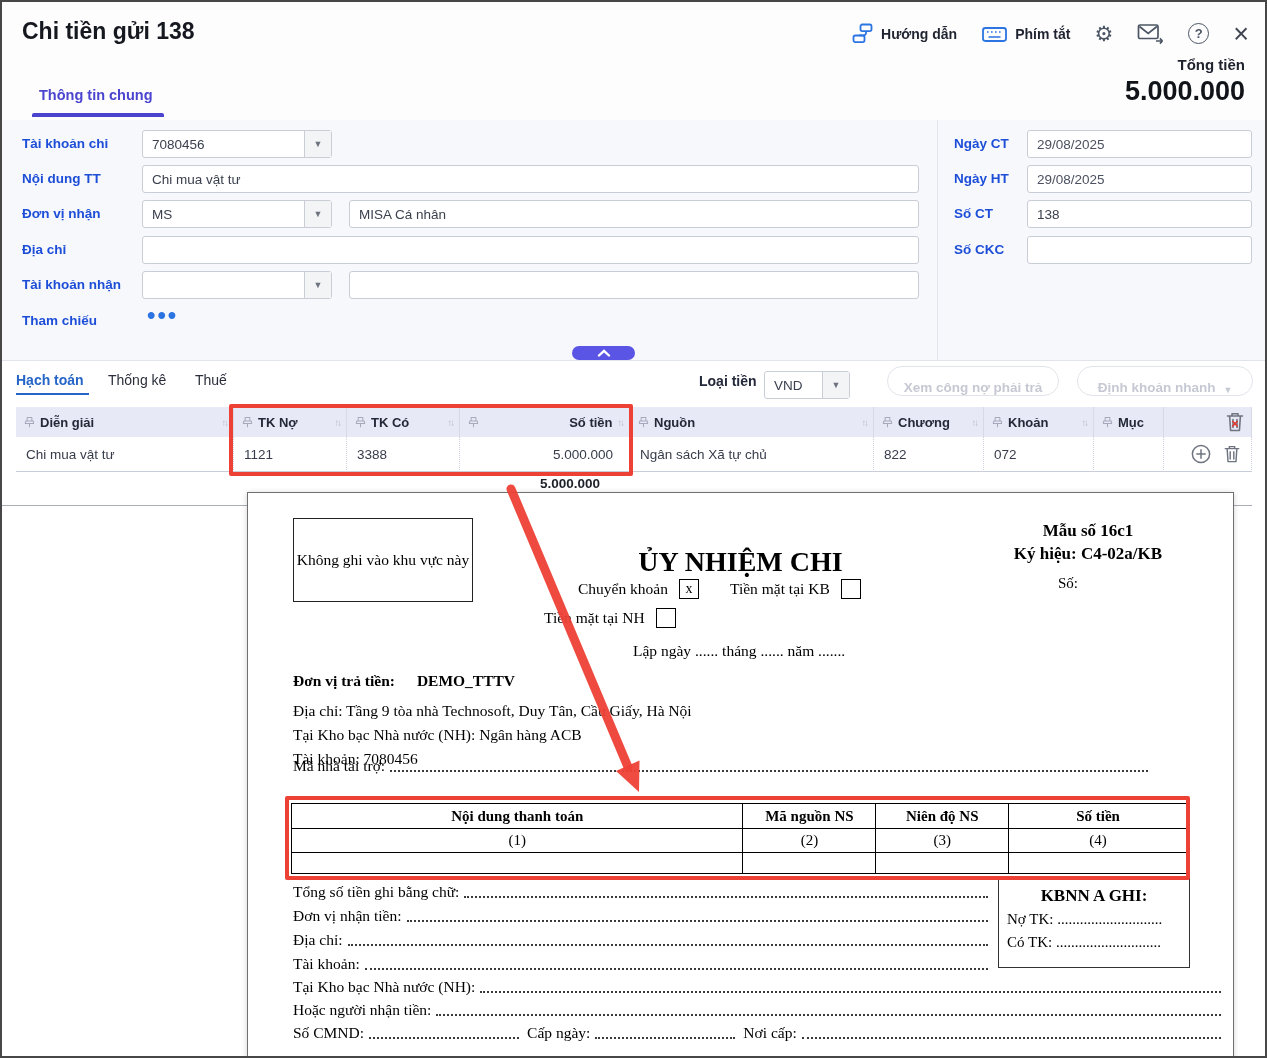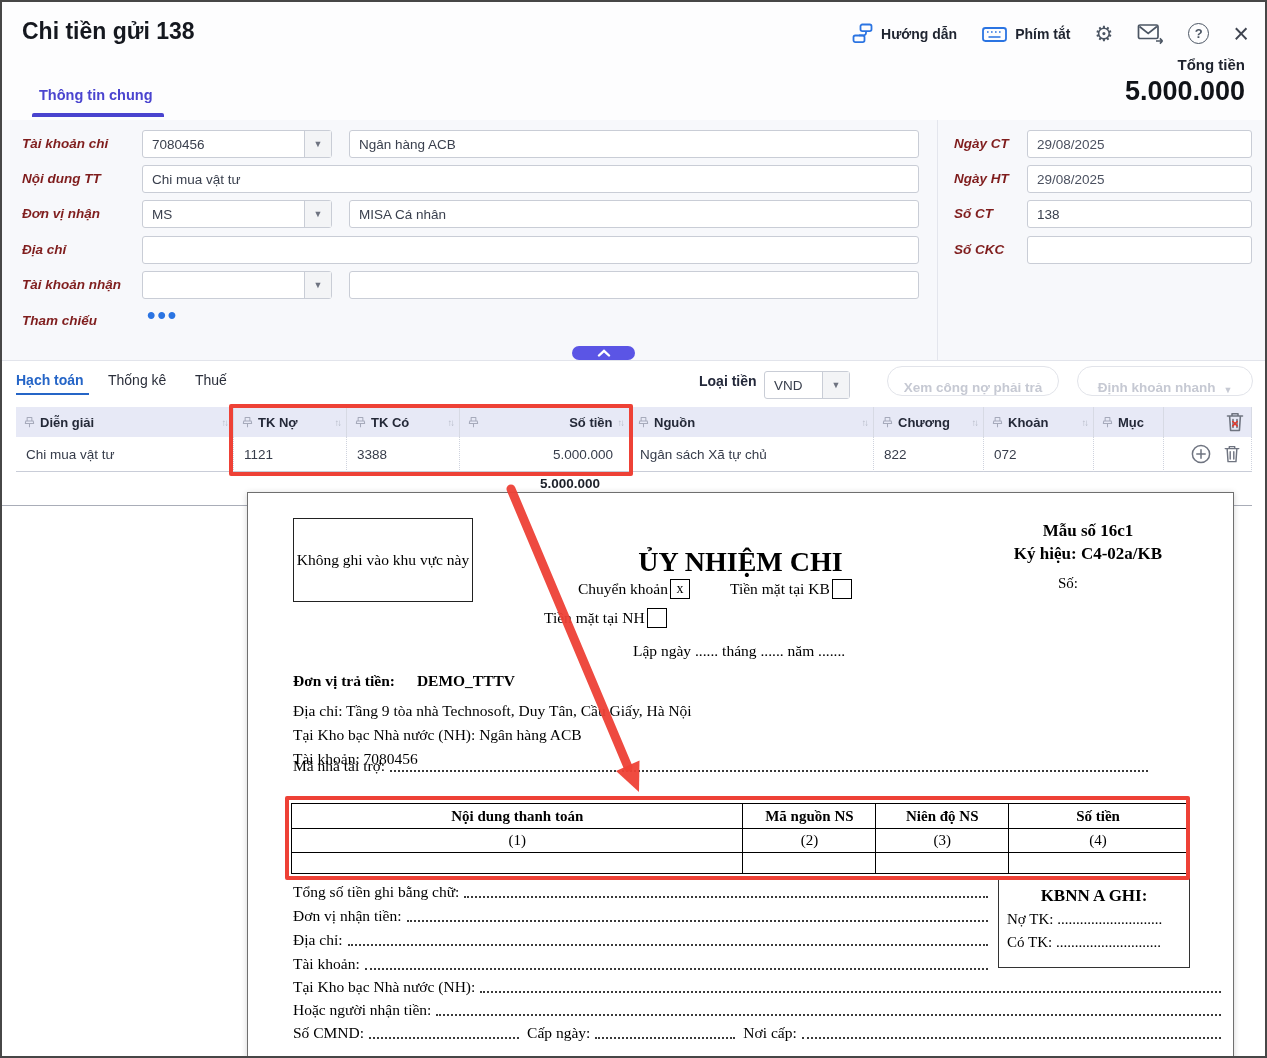--- a/index.html
+++ b/index.html
@@ -17,21 +17,21 @@
   .help{width:21px;height:21px;border:1.8px solid #4b5563;border-radius:50%;display:flex;align-items:center;justify-content:center;
         font-size:13px;font-weight:bold;color:#4b5563;box-sizing:border-box;}
   .total{position:absolute;right:20px;top:54px;text-align:right;}
   .total .t1{font-size:15px;font-weight:600;color:#20242f;}
   .total .t2{font-size:27px;font-weight:800;color:#101318;margin-top:3px;}
   .tab1{position:absolute;left:37px;top:85px;font-size:14.5px;font-weight:bold;color:#4a44cf;cursor:pointer;}
   .tab1-bar{position:absolute;left:30px;top:111px;width:132px;height:4px;background:#4a44cf;border-radius:2px 2px 0 0;}
   
   .formarea{position:absolute;left:0;top:118px;width:100%;height:240px;background:#f7f8fb;border-bottom:1px solid #e2e4eb;}
   .vdiv{position:absolute;left:935px;top:118px;width:1px;height:240px;background:#e4e6ed;}
-  .lbl{position:absolute;font-size:13.5px;font-weight:bold;color:#7f1d1d;font-style:italic;}
+  .lbl{position:absolute;font-size:13.5px;font-weight:bold;color:#1d4ed8;}
   .fld{position:absolute;height:28px;background:#fff;border:1px solid #c9cdd6;border-radius:3px;box-sizing:border-box;
        font-size:13.5px;color:#3a404e;display:flex;align-items:center;padding:0 9px;cursor:text;}
   .combo{position:absolute;height:28px;background:#fff;border:1px solid #c9cdd6;border-radius:3px;box-sizing:border-box;
        font-size:13.5px;color:#3a404e;display:flex;align-items:stretch;cursor:pointer;}
   .combo .val{flex:1;display:flex;align-items:center;padding:0 9px;}
   .combo .arr{width:26px;border-left:1px solid #c9cdd6;background:#f3f4f6;display:flex;align-items:center;justify-content:center;
        color:#6e7380;font-size:9px;}
   .refdots{position:absolute;left:145px;top:303px;font-size:24px;font-weight:bold;letter-spacing:2px;color:#2b74e2;
        line-height:20px;cursor:pointer;}
   .pill{position:absolute;left:570px;top:344px;width:63px;height:14px;background:#5b55e5;border-radius:8px;
@@ -60,21 +60,21 @@
   
   .redrect{position:absolute;border:4px solid #ee4136;border-radius:2px;box-sizing:border-box;pointer-events:none;}
   
   .doc{position:absolute;left:245px;top:490px;width:987px;height:566px;background:#fff;border:1px solid #6f6f6f;
        box-sizing:border-box;z-index:10;font-family:"Liberation Serif",serif;color:#000;box-shadow:0 1px 6px rgba(0,0,0,.18);}
   .nowrite{position:absolute;left:45px;top:25px;width:178px;height:82px;border:1.6px solid #222;display:flex;
        align-items:center;justify-content:center;text-align:center;font-size:15.5px;line-height:20px;}
   .doctitle{position:absolute;left:380px;top:53px;width:225px;text-align:center;font-size:28px;font-weight:bold;}
   .formno{position:absolute;left:740px;top:26px;width:200px;text-align:center;font-size:17px;font-weight:bold;line-height:23px;}
   .sono{position:absolute;left:740px;top:82px;width:160px;text-align:center;font-size:15px;}
-  .cbrow{position:absolute;display:flex;align-items:center;gap:2px;font-size:15.5px;}
+  .cbrow{position:absolute;display:flex;align-items:center;gap:11px;font-size:15.5px;}
   .cb{width:20px;height:20px;border:1.5px solid #000;box-sizing:border-box;display:flex;align-items:center;justify-content:center;
        font-size:14px;}
   .dtext{position:absolute;font-size:15.5px;}
   .dline{position:absolute;display:flex;align-items:flex-end;font-size:15.5px;}
   .dline .dots{flex:1;border-bottom:2px dotted #3a3a3a;margin:0 0 3px 5px;height:0;}
   .dline .dseg{border-bottom:2px dotted #3a3a3a;margin:0 8px 3px 5px;height:0;}
   .doctable{position:absolute;left:43px;top:310px;width:897px;border-collapse:collapse;padding-left:46px;}
   .doctable td{border:1.6px solid #000;text-align:center;font-size:15px;padding:0;}
   .doctable .hrow td{font-weight:bold;height:24px;}
   .doctable .irow td{height:23px;}
@@ -157,23 +157,20 @@
     <div class="tab1-bar"></div>
   </div>
 
   <div class="formarea"></div>
   <div class="vdiv"></div>
 
   <div class="lbl" style="left:20px;top:134px;">Tài khoản chi</div>
   <div class="combo" style="left:140px;top:128px;width:190px;">
     <span class="val">7080456</span>
     <span class="arr">▼</span>
-  </div>
-  <div class="fld" style="left:347px;top:128px;width:570px;">
-    <span>Ngân hàng ACB</span>
   </div>
 
   <div class="lbl" style="left:20px;top:169px;">Nội dung TT</div>
   <div class="fld" style="left:140px;top:163px;width:777px;">
     <span>Chi mua vật tư</span>
   </div>
 
   <div class="lbl" style="left:20px;top:204px;">Đơn vị nhận</div>
   <div class="combo" style="left:140px;top:198px;width:190px;">
     <span class="val">MS</span>

